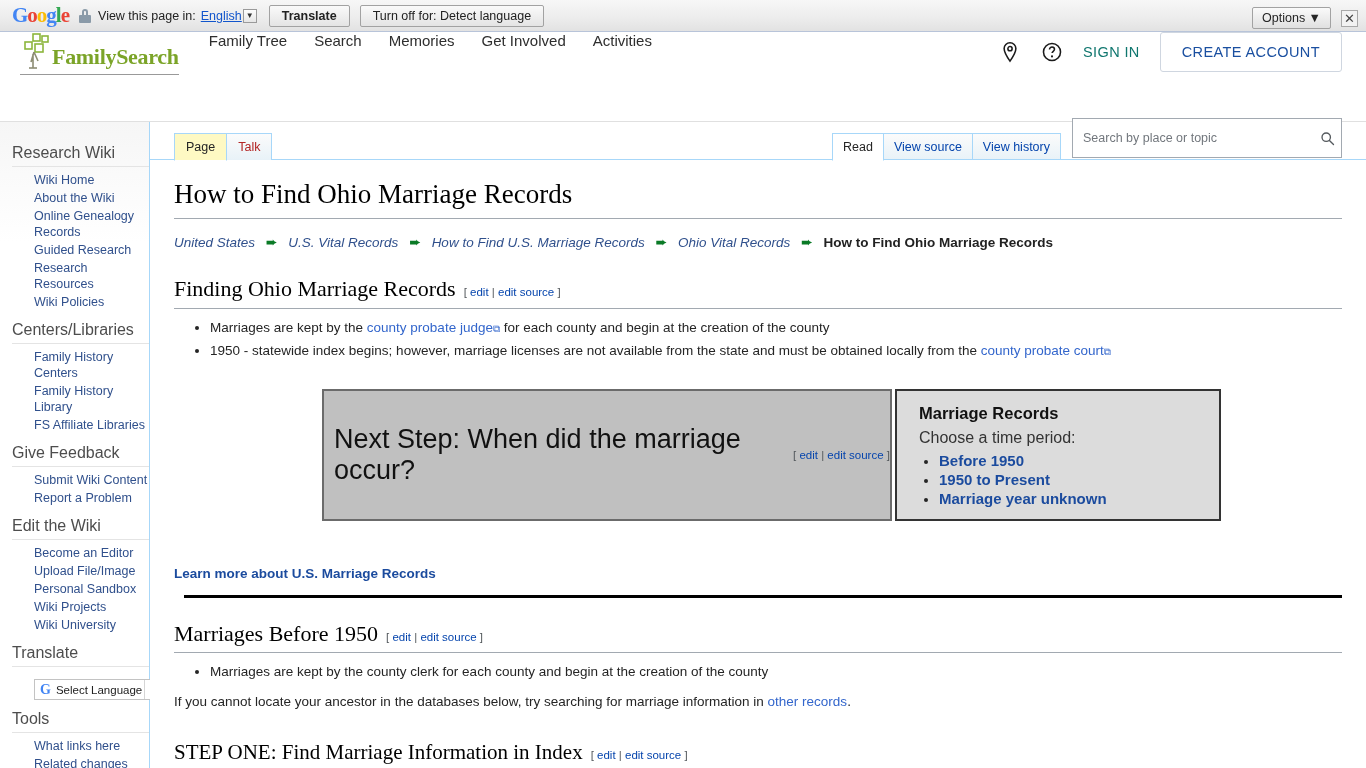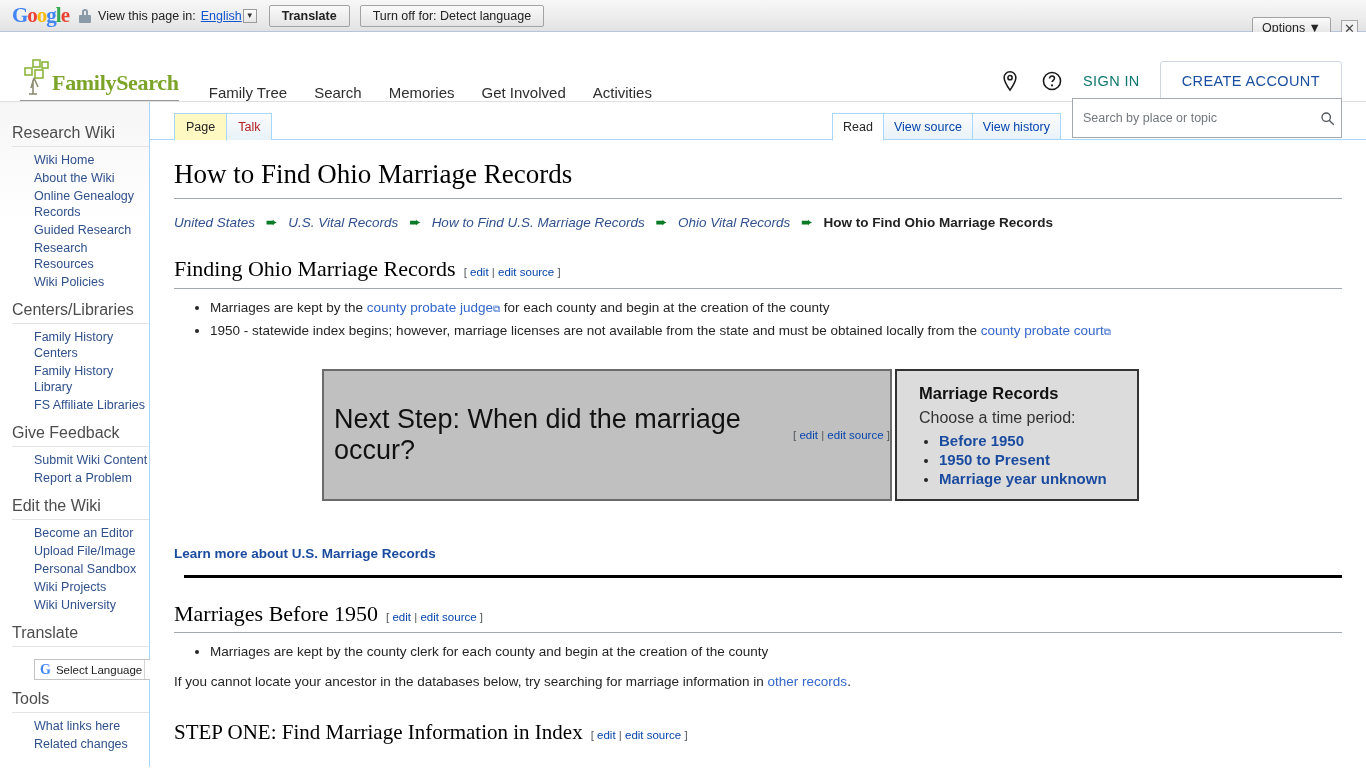--- a/index.html
+++ b/index.html
@@ -33,34 +33,34 @@
     font-size:8px; line-height:12px; text-align:center; color:#333; vertical-align:middle;
     margin-right:12px;
   }
   .gt-btn {
     border:1px solid #a2a2a2; border-radius:2px;
     background:linear-gradient(to bottom,#fafafa,#e4e4e4);
     font-size:12.5px; color:#222; padding:3px 12px; margin-right:10px;
     font-family:"Liberation Sans", sans-serif;
   }
   .gt-btn.strong { font-weight:bold; }
-  .gt-right { position:absolute; right:8px; top:12px; height:32px; display:flex; align-items:center; }
+  .gt-right { position:absolute; right:8px; top:2px; height:32px; display:flex; align-items:center; }
   .gt-options {
     border:1px solid #a2a2a2; border-radius:2px;
     background:linear-gradient(to bottom,#fafafa,#e0e0e0);
     font-size:12.5px; padding:3px 9px; margin-right:10px;
   }
   .gt-close {
     width:17px; height:17px; border:1px solid #a8a8a8; background:#f2f2f2;
     font-size:13px; line-height:15px; text-align:center; color:#444;
   }
 
   
   .fs-header {
-    height:70px; display:flex; align-items:flex-end; padding:0 24px 0 20px;
+    height:90px; display:flex; align-items:flex-start; padding:0 24px 0 20px;
     border-bottom:1px solid #e0e0e0; background:#fff; position:relative;
   }
   .fs-logo { display:flex; align-items:flex-end; margin-right:30px; border-bottom:1px solid #999; padding-bottom:4px;}
   .fs-logo svg { display:block; }
   .fs-name { font-family:"Liberation Serif", serif; font-size:22px; font-weight:bold; color:#7ba428; letter-spacing:-.3px; margin-left:-2px;}
   .fs-nav { display:flex; gap:27px; }
   .fs-nav a { color:#2e2e2e; font-size:15px; text-decoration:none; }
   .fs-right { position:absolute; right:24px; display:flex; align-items:center; gap:20px; }
   .icon-circle { width:22px; height:22px; }
   .signin { color:#0f766e; font-size:14.5px; letter-spacing:.4px; text-decoration:none; font-weight:500;}
@@ -143,21 +143,21 @@
   a.wlink { color:#3366cc; text-decoration:none; }
   .ext { font-size:10px; color:#3366cc; }
 
   .boxrow { display:flex; margin:28px 0 0 148px; align-items:stretch; }
   .box-left {
     width:570px; background:#c0c0c0; border:2px solid #6b6b6b;
     display:flex; align-items:center; padding:0 0 0 10px; min-height:128px;
   }
   .box-left .ttl { font-family:Liberation Sans, sans-serif; font-size:27px; color:#111; }
   .box-right {
-    width:244px; background:#dcdcdc; border:2px solid #333; margin-left:3px; padding:10px 14px 10px 22px;
+    width:326px; background:#dcdcdc; border:2px solid #333; margin-left:3px; padding:10px 14px 10px 22px;
   }
   .box-right .hd { font-weight:bold; font-size:16.5px; color:#111; line-height:1.5;}
   .box-right .sub { font-size:16px; color:#333; line-height:1.5; margin-bottom:2px;}
   .box-right ul { margin:0; padding-left:20px; }
   .box-right li { margin:2px 0; }
   .box-right a { color:#1b4b9e; font-weight:bold; font-size:15px; text-decoration:none; }
 
   .learnmore { margin:44px 0 0 0; }
   .learnmore a { color:#1b4b9e; font-weight:bold; font-size:13.5px; text-decoration:none;}
   .thickrule { border:none; border-top:3px solid #000; margin:14px 0 22px 10px; }

